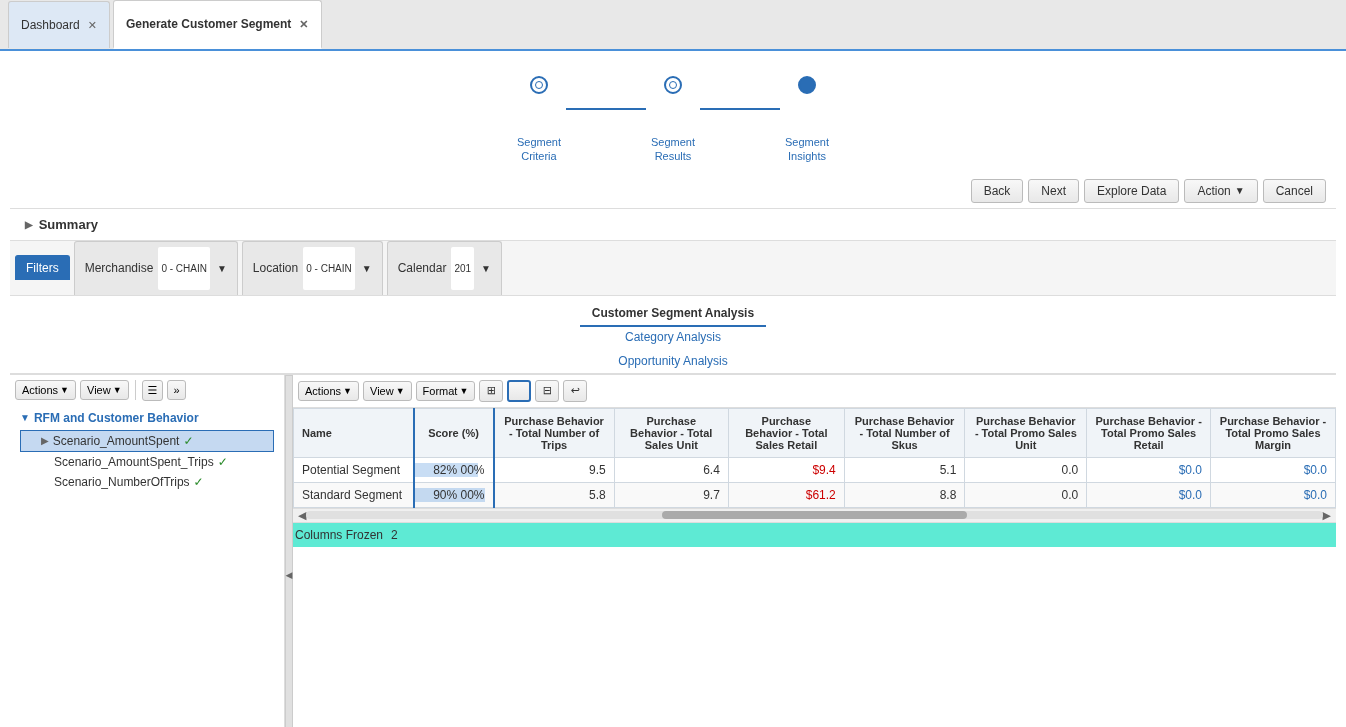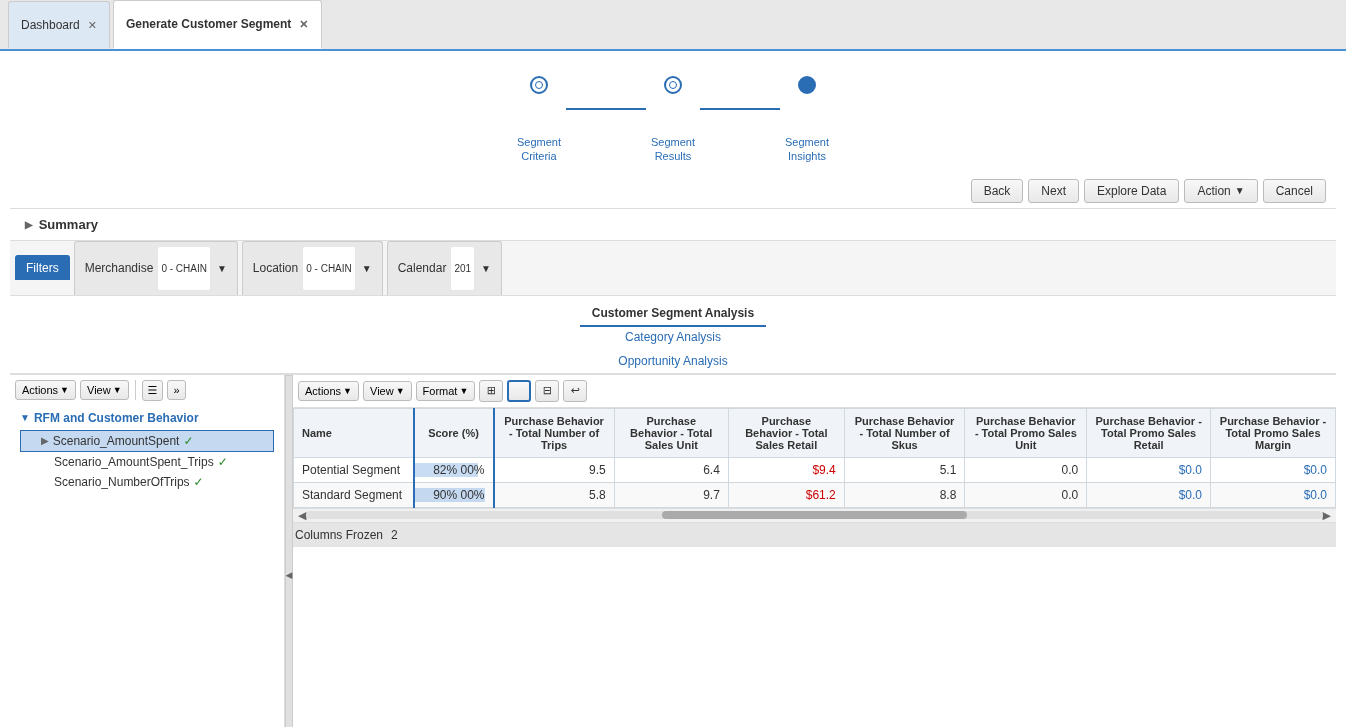--- a/index.html
+++ b/index.html
@@ -376,21 +376,21 @@
       position: relative;
       z-index: 1;
     }
 
     
     .table-footer {
       display: flex;
       align-items: center;
       padding: 5px 2px;
       border-top: 1px solid #ddd;
-      background: #e5e5e5;
+      background: #5eead4;
       font-size: 12px;
     }
 
     
     .h-scrollbar {
       height: 14px;
       background: #f0f0f0;
       border-top: 1px solid #ddd;
       display: flex;
       align-items: center;

